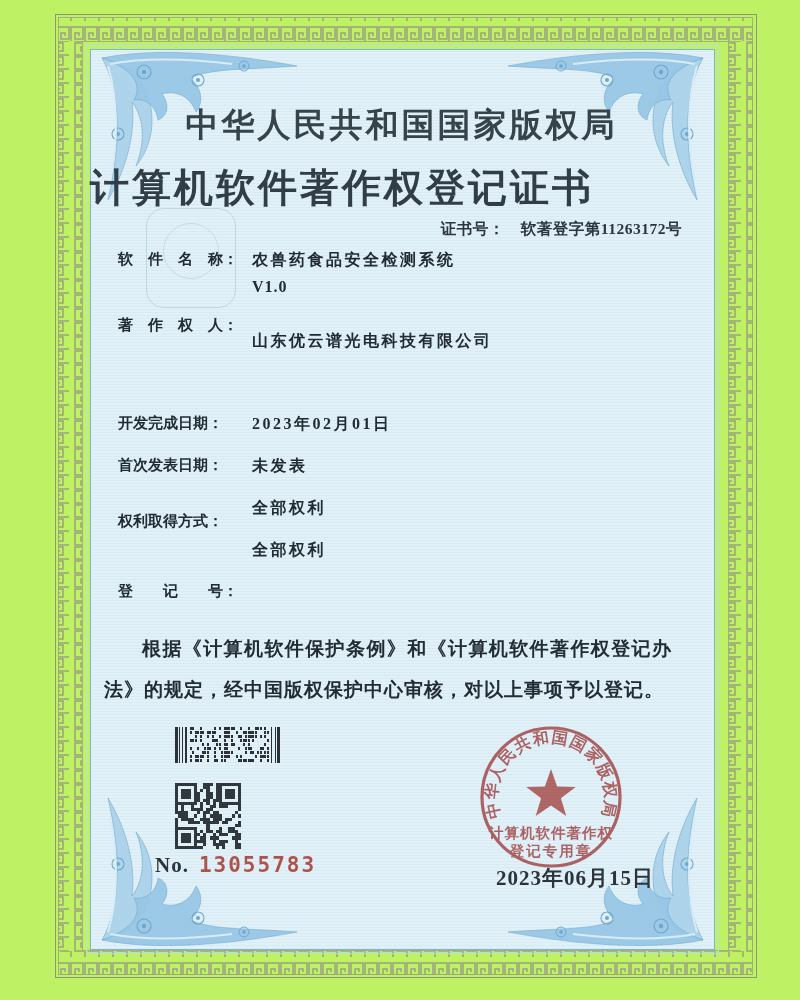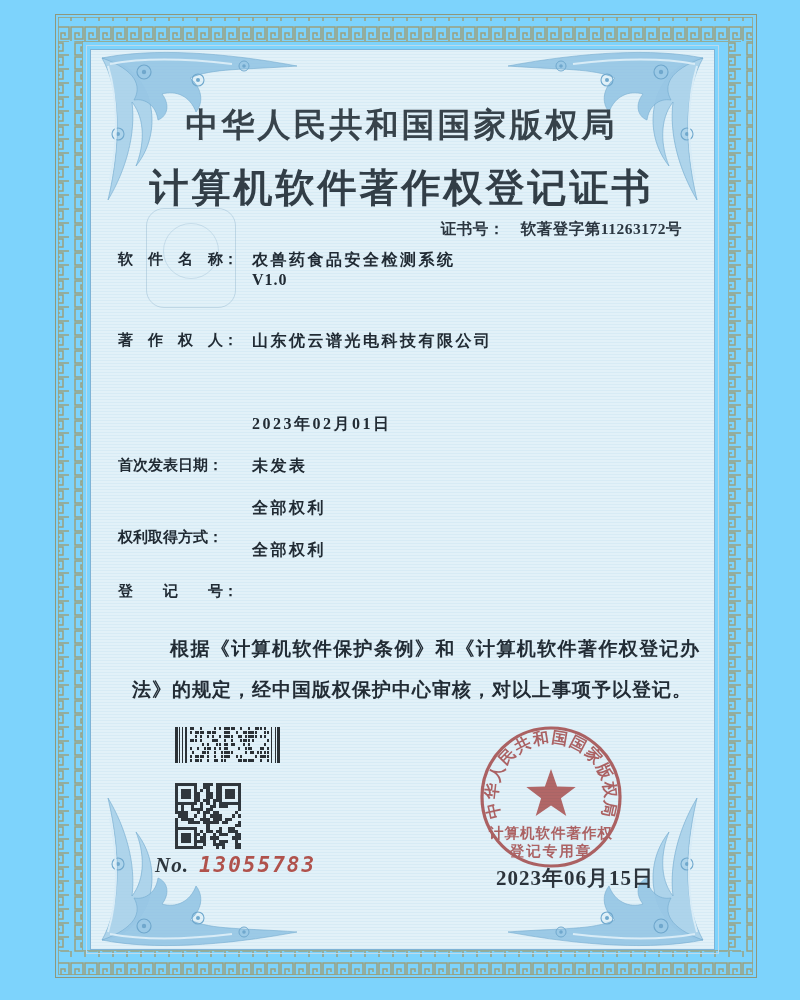--- a/index.html
+++ b/index.html
@@ -3,21 +3,21 @@
 <meta charset="utf-8">
 <style>
   html,body{margin:0;padding:0;}
   body{
     width:800px;height:1000px;
     background:#eef6f9;
     font-family:"Liberation Serif","DejaVu Serif",serif;
   }
   .page{
     position:relative;width:800px;height:1000px;
-    background:#7dd3fc;overflow:hidden;
+    background:#bef264;overflow:hidden;
   }
   
   .field{
     position:absolute;left:90px;top:49px;width:623px;height:899px;
     background:repeating-linear-gradient(0deg,#d7ebf5 0px,#d7ebf5 1px,#e2f1f8 1px,#e2f1f8 3px);
     border:1.5px solid #7fb3d6;
     outline:1px solid #bcdaeb;outline-offset:3px;
   }
   .frame-svg{position:absolute;left:0;top:0;}
   .orn{position:absolute;width:250px;height:160px;opacity:.85;pointer-events:none;}
@@ -31,46 +31,46 @@
   }
   .watermark:after{
     content:"";position:absolute;left:16px;top:14px;width:54px;height:54px;
     border:1.5px solid rgba(125,165,195,.28);border-radius:50%;
   }
   .t-issuer{
     position:absolute;left:90px;top:103px;width:623px;text-align:center;
     font-size:33px;font-weight:700;letter-spacing:3px;color:#37434b;
   }
   .t-title{
-    position:absolute;left:90px;top:161px;width:623px;text-align:center;
+    position:absolute;left:90px;top:161px;width:623px;
     font-size:39px;font-weight:700;letter-spacing:3px;color:#323e47;
   }
   .cert-no{
     position:absolute;right:118px;top:219px;
     font-size:15.5px;font-weight:600;color:#2b3640;letter-spacing:.5px;text-align:right;
   }
   .row-label{
     position:absolute;left:118px;
     font-size:15px;font-weight:700;color:#212b34;white-space:nowrap;
   }
   .row-value{
     position:absolute;left:252px;
     font-size:16px;font-weight:700;color:#212b34;letter-spacing:2.5px;white-space:nowrap;
   }
-  .row-value .v2{letter-spacing:1px;}
+  .row-value .v2{letter-spacing:1px;margin-top:7px;}
   .statement{
-    position:absolute;left:132px;top:628px;width:568px;
+    position:absolute;left:104px;top:628px;width:568px;
     font-size:19px;font-weight:600;color:#222c35;line-height:41px;
     text-indent:2em;letter-spacing:1px;text-align:justify;
   }
   .barcode{position:absolute;left:175px;top:727px;width:106px;height:36px;}
   .qrcode{position:absolute;left:175px;top:783px;width:66px;height:66px;}
   .serial{
     position:absolute;left:155px;top:853px;font-size:21px;color:#2c353c;
-    font-weight:600;letter-spacing:1px;font-style:italic;
+    font-weight:600;letter-spacing:1px;
   }
   .serial .num{
     color:#b0524c;font-family:"DejaVu Sans Mono","Liberation Mono",monospace;
     font-weight:700;font-size:21px;letter-spacing:2px;margin-left:10px;
   }
   .seal{
     position:absolute;left:451px;top:697px;width:200px;height:200px;
     mix-blend-mode:multiply;opacity:.92;
   }
   .issue-date{
@@ -139,29 +139,30 @@
   <div class="t-issuer">中华人民共和国国家版权局</div>
   <div class="t-title">计算机软件著作权登记证书</div>
   <div class="cert-no">证书号：　软著登字第11263172号</div>
 
   <div class="row-label" style="top:250px">软　件　名　称：</div>
   <div class="row-value" style="top:250px">
     <div>农兽药食品安全检测系统</div>
     <div class="v2">V1.0</div>
   </div>
 
-  <div class="row-label" style="top:331px">著　作　权　人：</div>
+  <div class="row-label" style="top:316px">著　作　权　人：</div>
   <div class="row-value" style="top:331px">山东优云谱光电科技有限公司</div>
 
+  <div class="row-label" style="top:414px">开发完成日期：</div>
   <div class="row-value" style="top:414px">2023年02月01日</div>
 
   <div class="row-label" style="top:456px">首次发表日期：</div>
   <div class="row-value" style="top:456px">未发表</div>
 
-  <div class="row-label" style="top:528px">权利取得方式：</div>
+  <div class="row-label" style="top:512px">权利取得方式：</div>
   <div class="row-value" style="top:498px">全部权利</div>
 
   <div class="row-value" style="top:540px">全部权利</div>
 
   <div class="row-label" style="top:582px">登　　记　　号：</div>
 
   <div class="statement">根据《计算机软件保护条例》和《计算机软件著作权登记办法》的规定，经中国版权保护中心审核，对以上事项予以登记。</div>
 
   <div class="barcode"><svg viewBox="0 0 106 36" width="100%" height="100%" fill="#2b3136" shape-rendering="crispEdges">
         <rect x="0" y="0" width="2.5" height="36"></rect>

